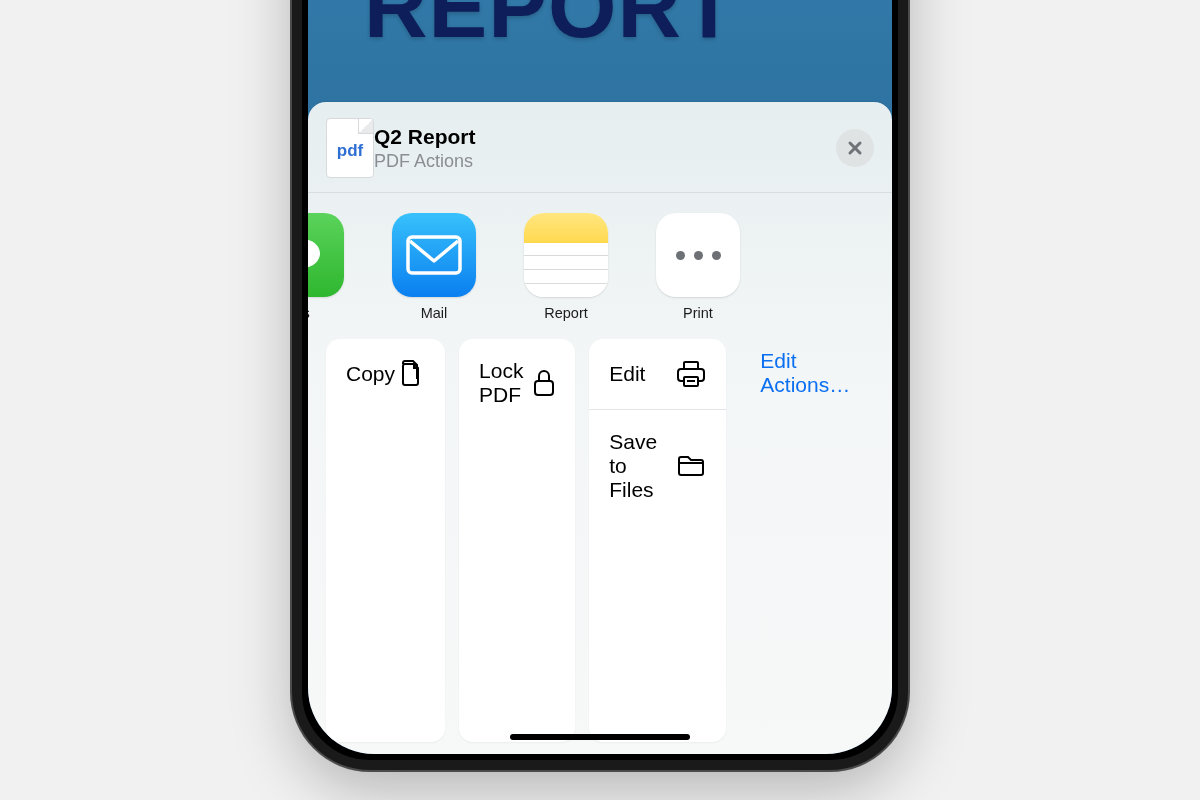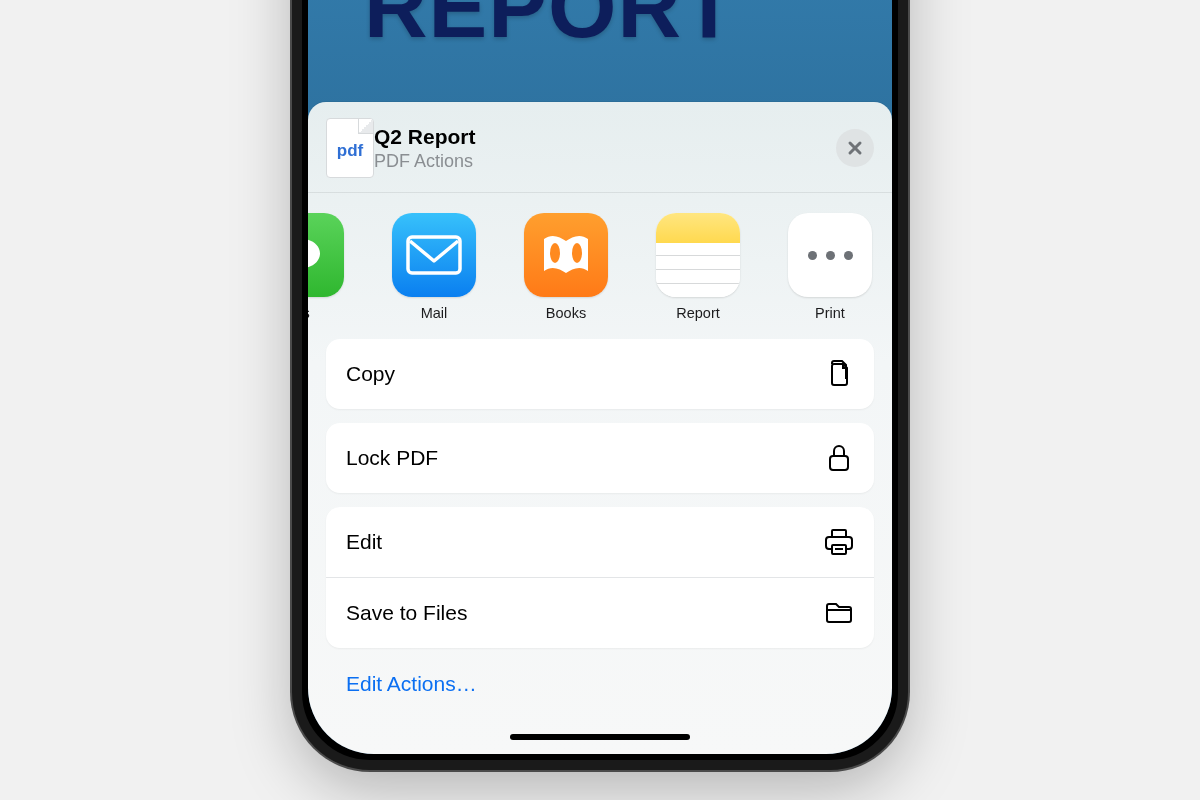--- a/index.html
+++ b/index.html
@@ -126,21 +126,21 @@
     background-position:0 12px, 0 26px, 0 40px;
     background-size:100% 100%;
     background-repeat:no-repeat;
   }
   .tile-more{ background:#fff; }
   .more-dots{ display:flex; gap:9px;}
   .more-dots span{ width:9px;height:9px;border-radius:50%;background:#6d7176;}
   
   .actions{
     padding:0 18px 12px 18px;
-    display:flex; flex-direction:column; gap:14px;
+    display:flex; flex-direction:row; gap:14px;
     margin-top:6px;
     flex:1 1 auto;
     overflow:hidden;
   }
   .card{
     background:#fff;
     border-radius:14px;
     box-shadow:0 1px 2px rgba(0,0,0,.05);
   }
   .action-row{
@@ -205,31 +205,20 @@
           <div class="app-label">es</div>
         </div>
         <div class="app">
           <div class="app-tile tile-mail">
             <svg width="56" height="40" viewBox="0 0 56 40">
               <rect x="2" y="2" width="52" height="36" rx="4" fill="none" stroke="#fff" stroke-width="3.5"></rect>
               <polyline points="4,6 28,26 52,6" fill="none" stroke="#fff" stroke-width="3.5" stroke-linejoin="round"></polyline>
             </svg>
           </div>
           <div class="app-label">Mail</div>
-        </div>
-        <div class="app">
-          <div class="app-tile tile-books">
-            <svg width="56" height="48" viewBox="0 0 56 48">
-              <path fill="#fff" d="M6 8c8-6 16-2 22 2v32c-6-4-14-8-22-2V8z"></path>
-              <path fill="#fff" d="M50 8c-8-6-16-2-22 2v32c6-4 14-8 22-2V8z"></path>
-              <ellipse cx="17" cy="22" rx="5" ry="10" fill="#ff8a1f"></ellipse>
-              <ellipse cx="39" cy="22" rx="5" ry="10" fill="#ff8a1f"></ellipse>
-            </svg>
-          </div>
-          <div class="app-label">Books</div>
         </div>
         <div class="app">
           <div class="app-tile tile-notes" style="flex-direction:column;align-items:stretch;">
             <div class="notes-top"></div>
               <div class="notes-body"></div>
           </div>
           <div class="app-label">Report</div>
         </div>
         <div class="app">
           <div class="app-tile tile-more">

